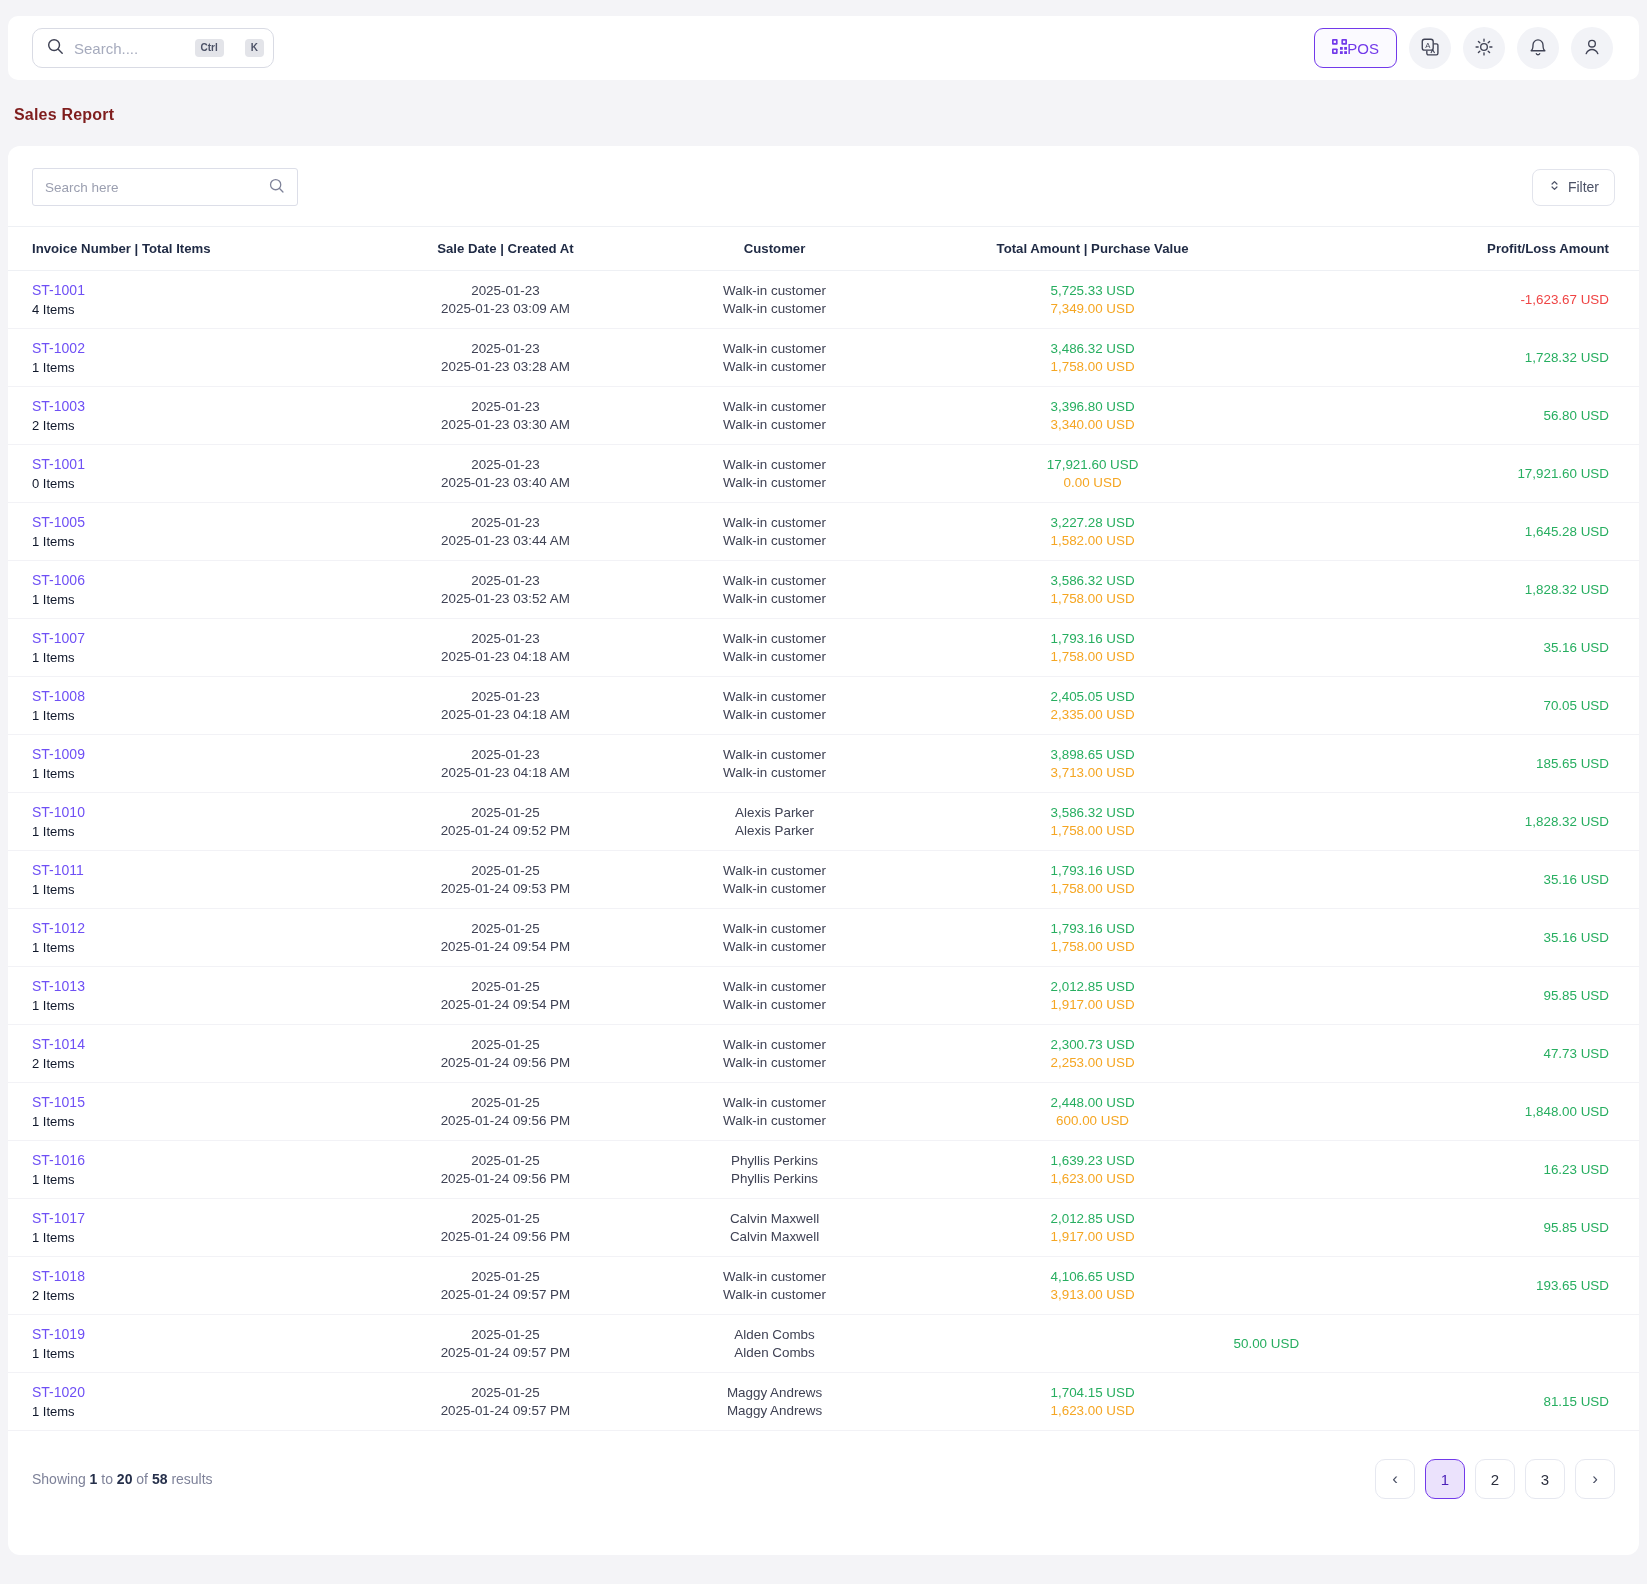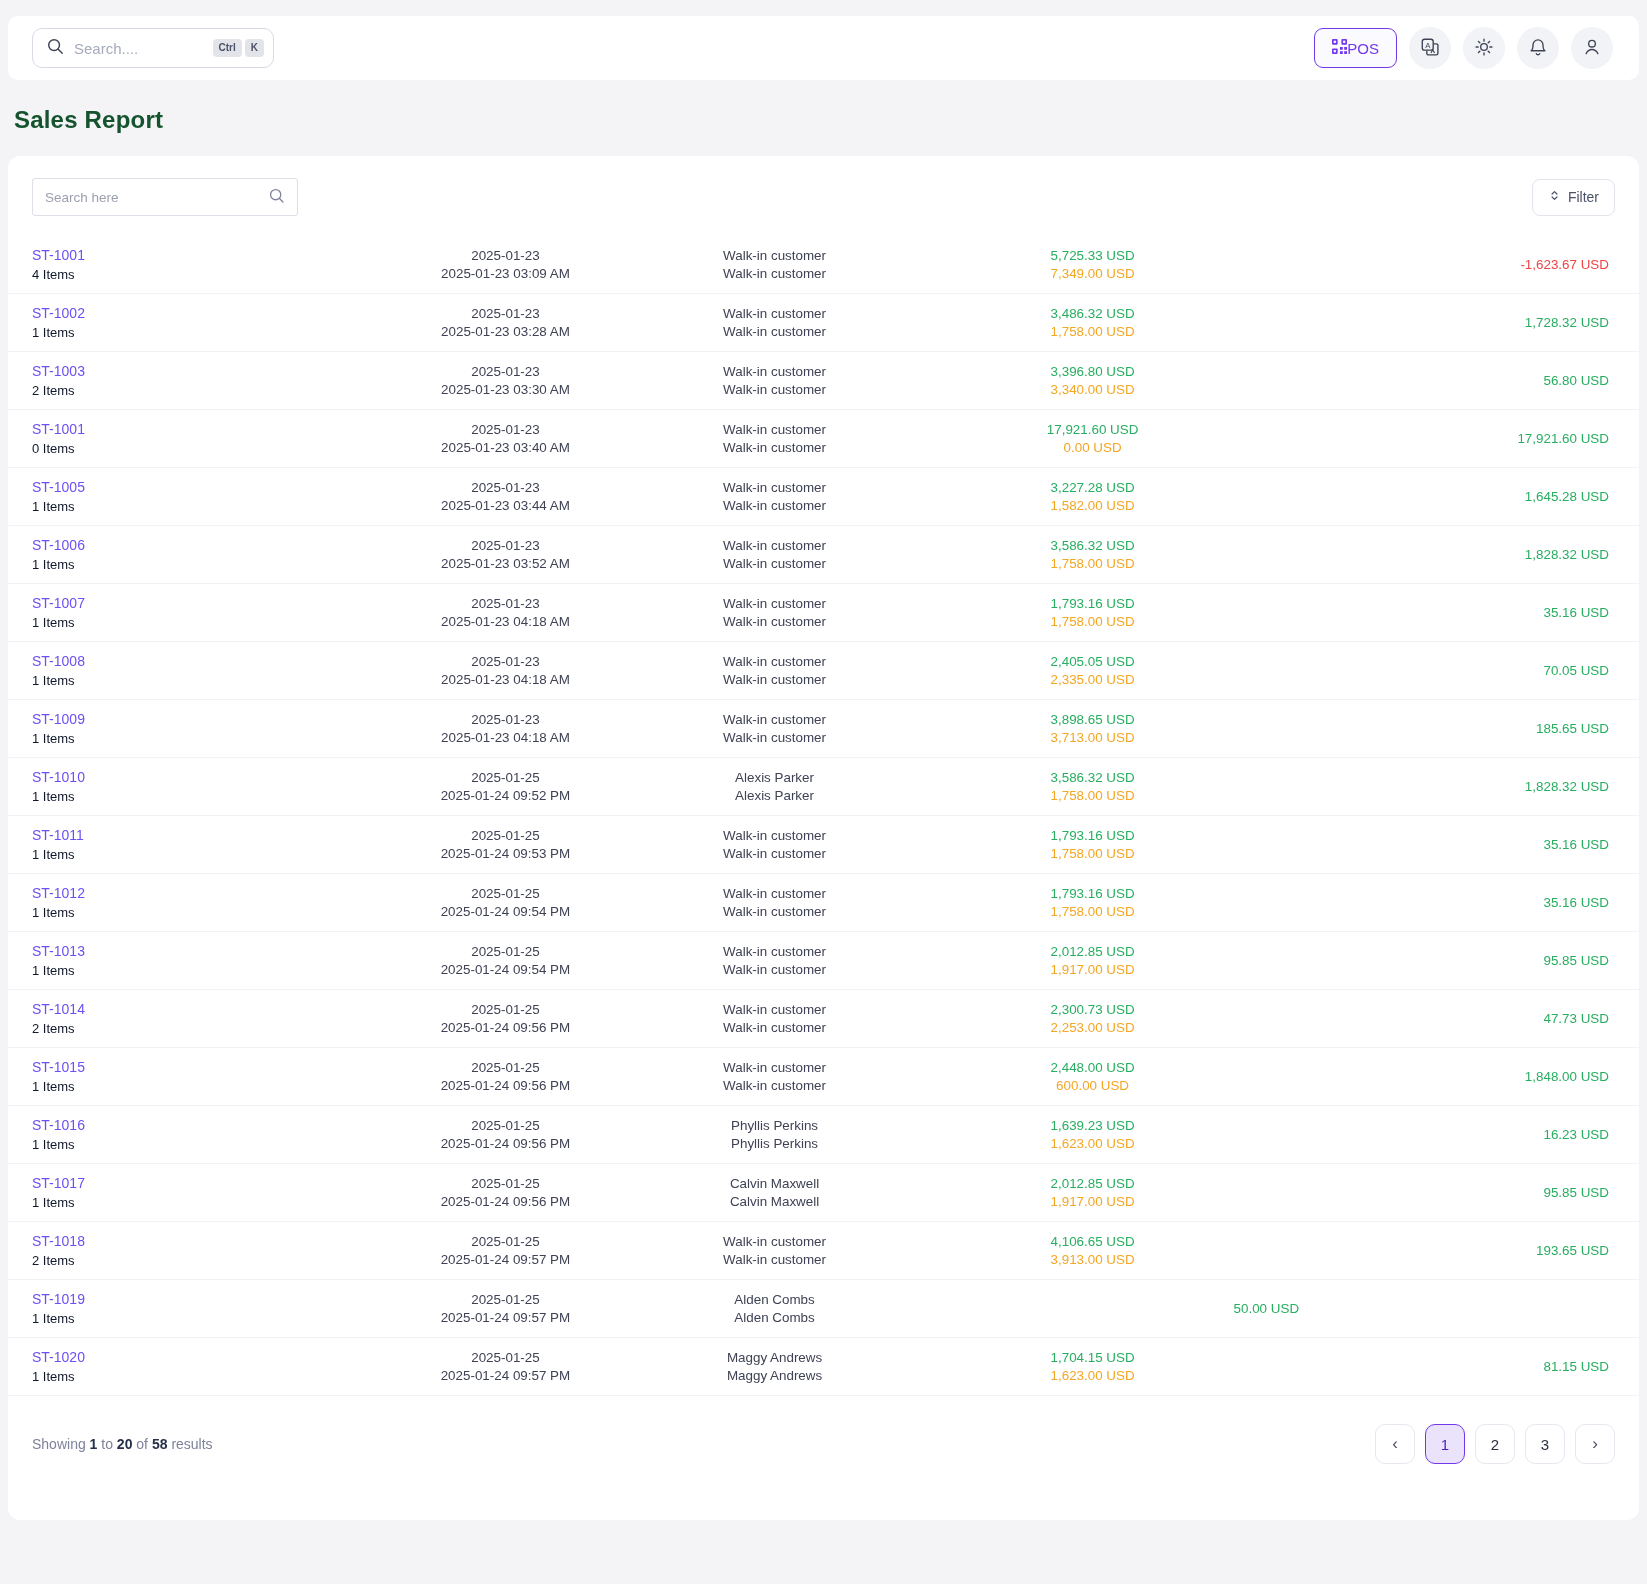--- a/index.html
+++ b/index.html
@@ -34,21 +34,21 @@
   .searchwrap svg { color: #3f4254; flex: 0 0 auto; }
   .searchwrap input {
     border: none; outline: none;
     font-family: inherit;
     font-size: 15px;
     color: #3f4254;
     width: 110px;
     background: transparent;
   }
   .searchwrap input::placeholder { color: #a6abbd; }
-  .kbds { margin-left: auto; display: flex; gap: 3px; }
+  .kbds { margin-left: auto; display: flex; gap: 21px; }
   .kbd {
     background: #e3e4e9;
     border-radius: 4px;
     font-size: 10px;
     font-weight: bold;
     color: #4b5166;
     padding: 4px 6px;
     line-height: 1;
   }
   .topbar-right { display: flex; align-items: center; gap: 12px; }
@@ -69,23 +69,23 @@
     border-radius: 50%;
     background: #f2f3f7;
     border: none;
     display: flex; align-items: center; justify-content: center;
     color: #3f4254;
     cursor: pointer;
   }
   
   .page-title {
     margin: 26px 0 22px 14px;
-    font-size: 24px;
+    font-size: 16px;
     font-weight: bold;
-    color: #14532d;
+    color: #7f1d1d;
     letter-spacing: .2px;
   }
   
   .card {
     margin: 0 8px 16px 8px;
     background: #fff;
     border-radius: 12px;
     padding-top: 2px;
   }
   .toolbar {
@@ -281,20 +281,27 @@
       <span>
         <svg viewBox="0 0 16 16" width="13" height="13" fill="none" stroke="currentColor" stroke-width="1.5" stroke-linecap="round" stroke-linejoin="round">
             <path d="M5 6.2l3-3 3 3"></path>
             <path d="M5 9.8l3 3 3-3"></path>
           </svg>
       </span>
       <span>Filter</span>
     </button>
   </div>
 
+  <div class="thead">
+    <div class="c1">Invoice Number | Total Items</div>
+    <div class="c2">Sale Date | Created At</div>
+    <div class="c3">Customer</div>
+    <div class="c4">Total Amount | Purchase Value</div>
+    <div class="c5">Profit/Loss Amount</div>
+  </div>
 
   <div>
       <div class="trow">
       <div class="c1">
         <a class="inv">ST-1001</a>
         <div class="items">4 Items</div>
       </div>
       <div class="c2">
         <div class="d1">2025-01-23</div>
         <div class="d2">2025-01-23 03:09 AM</div>

